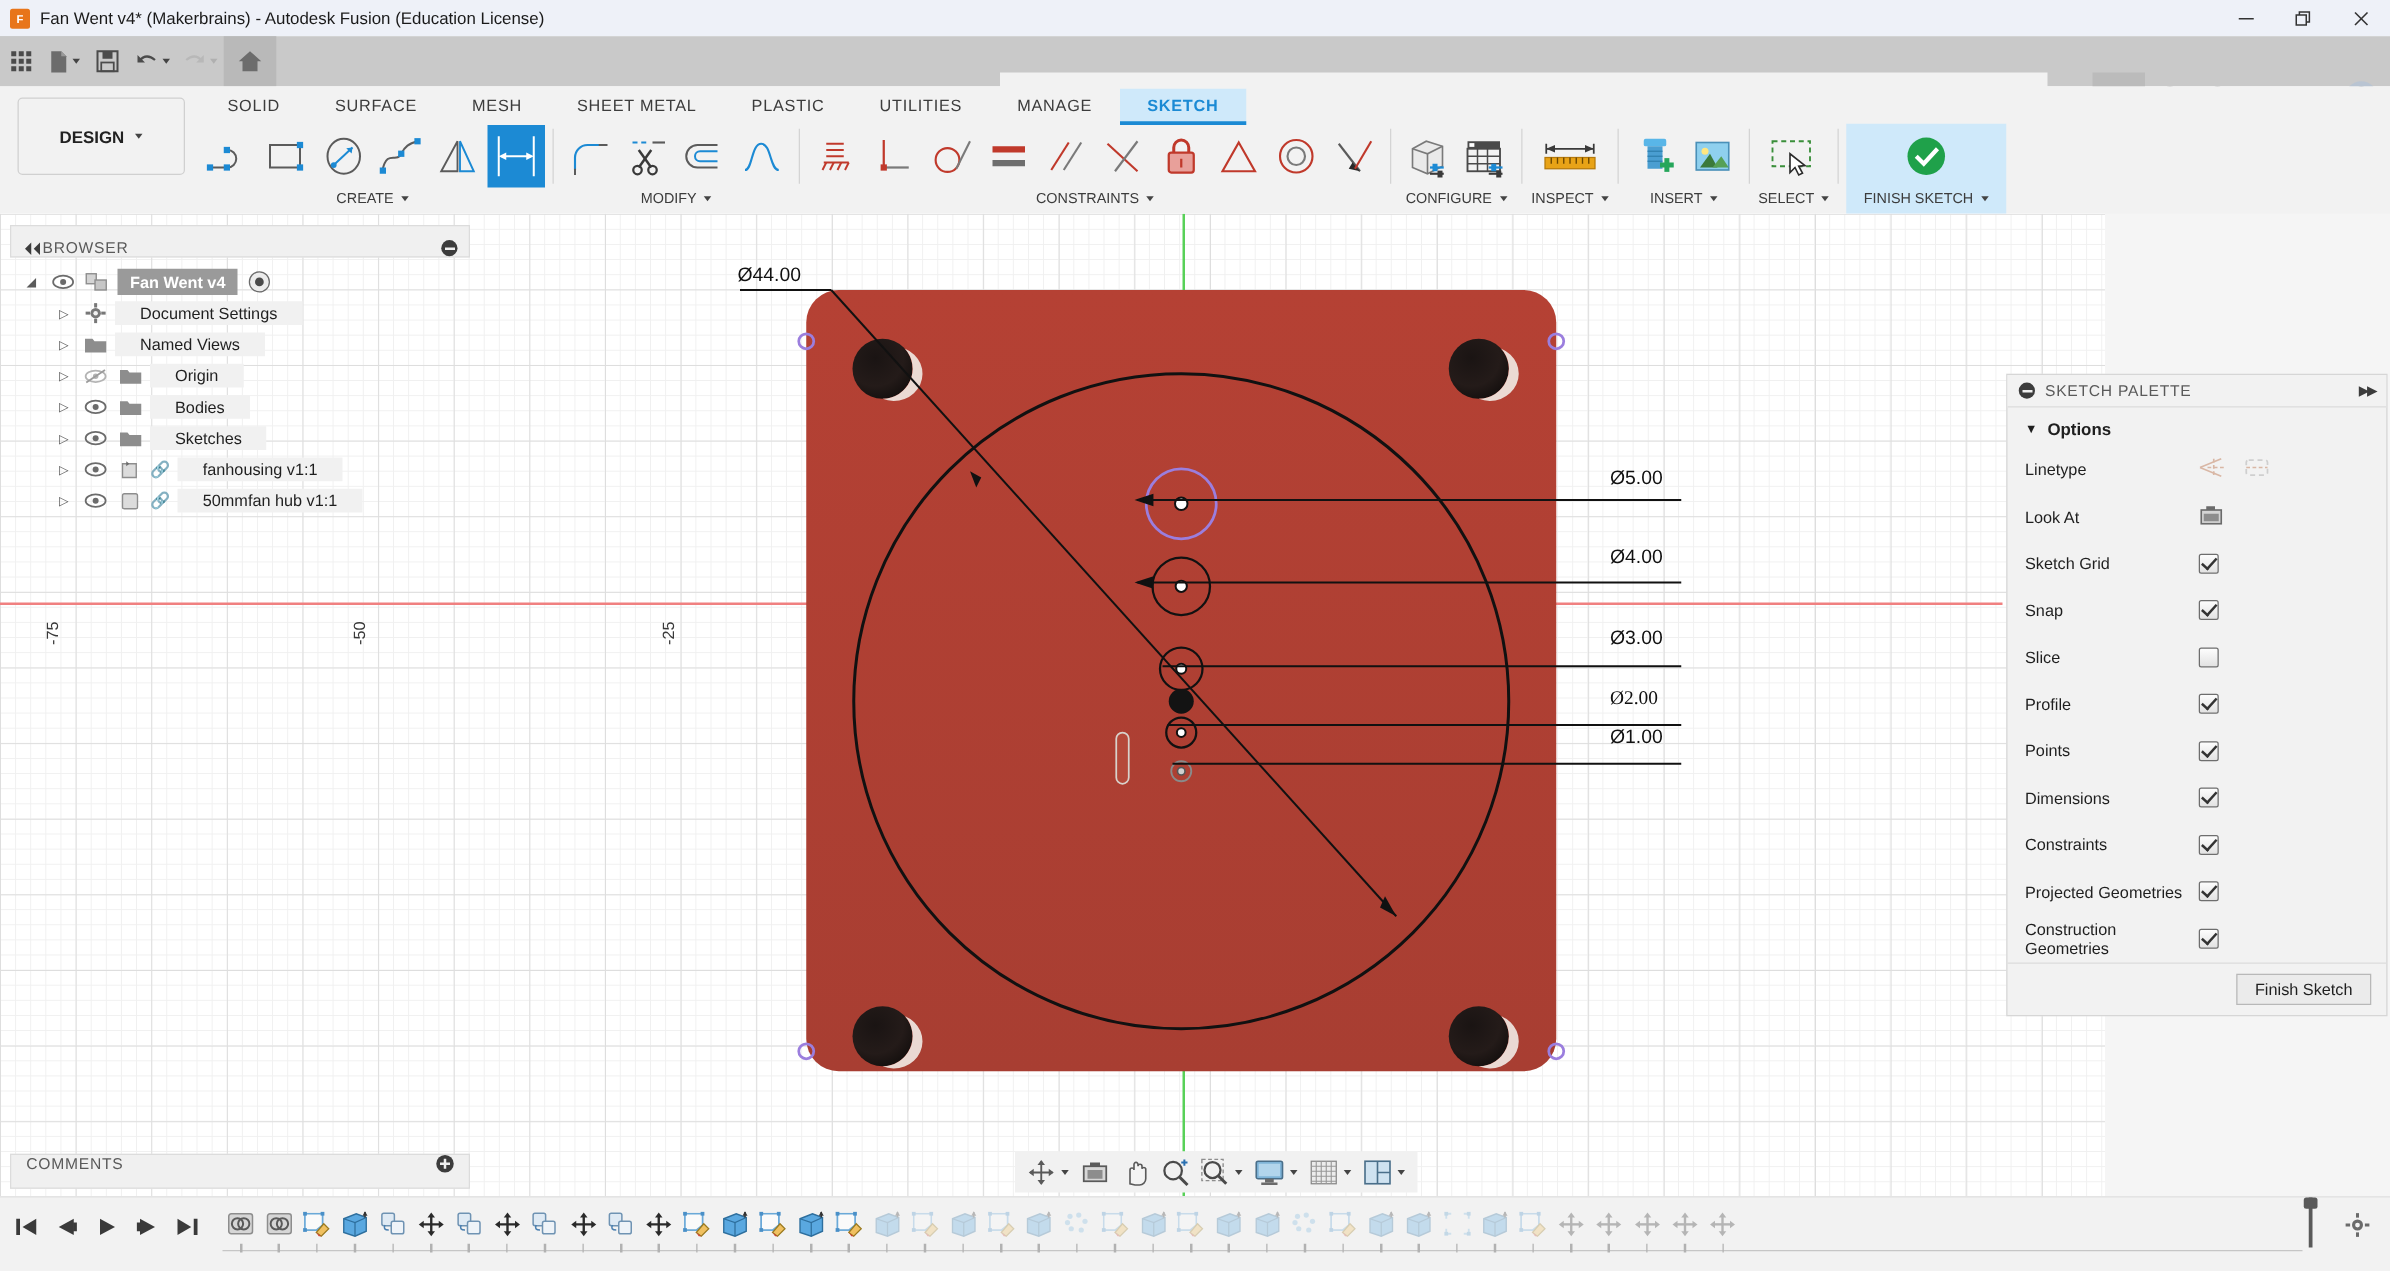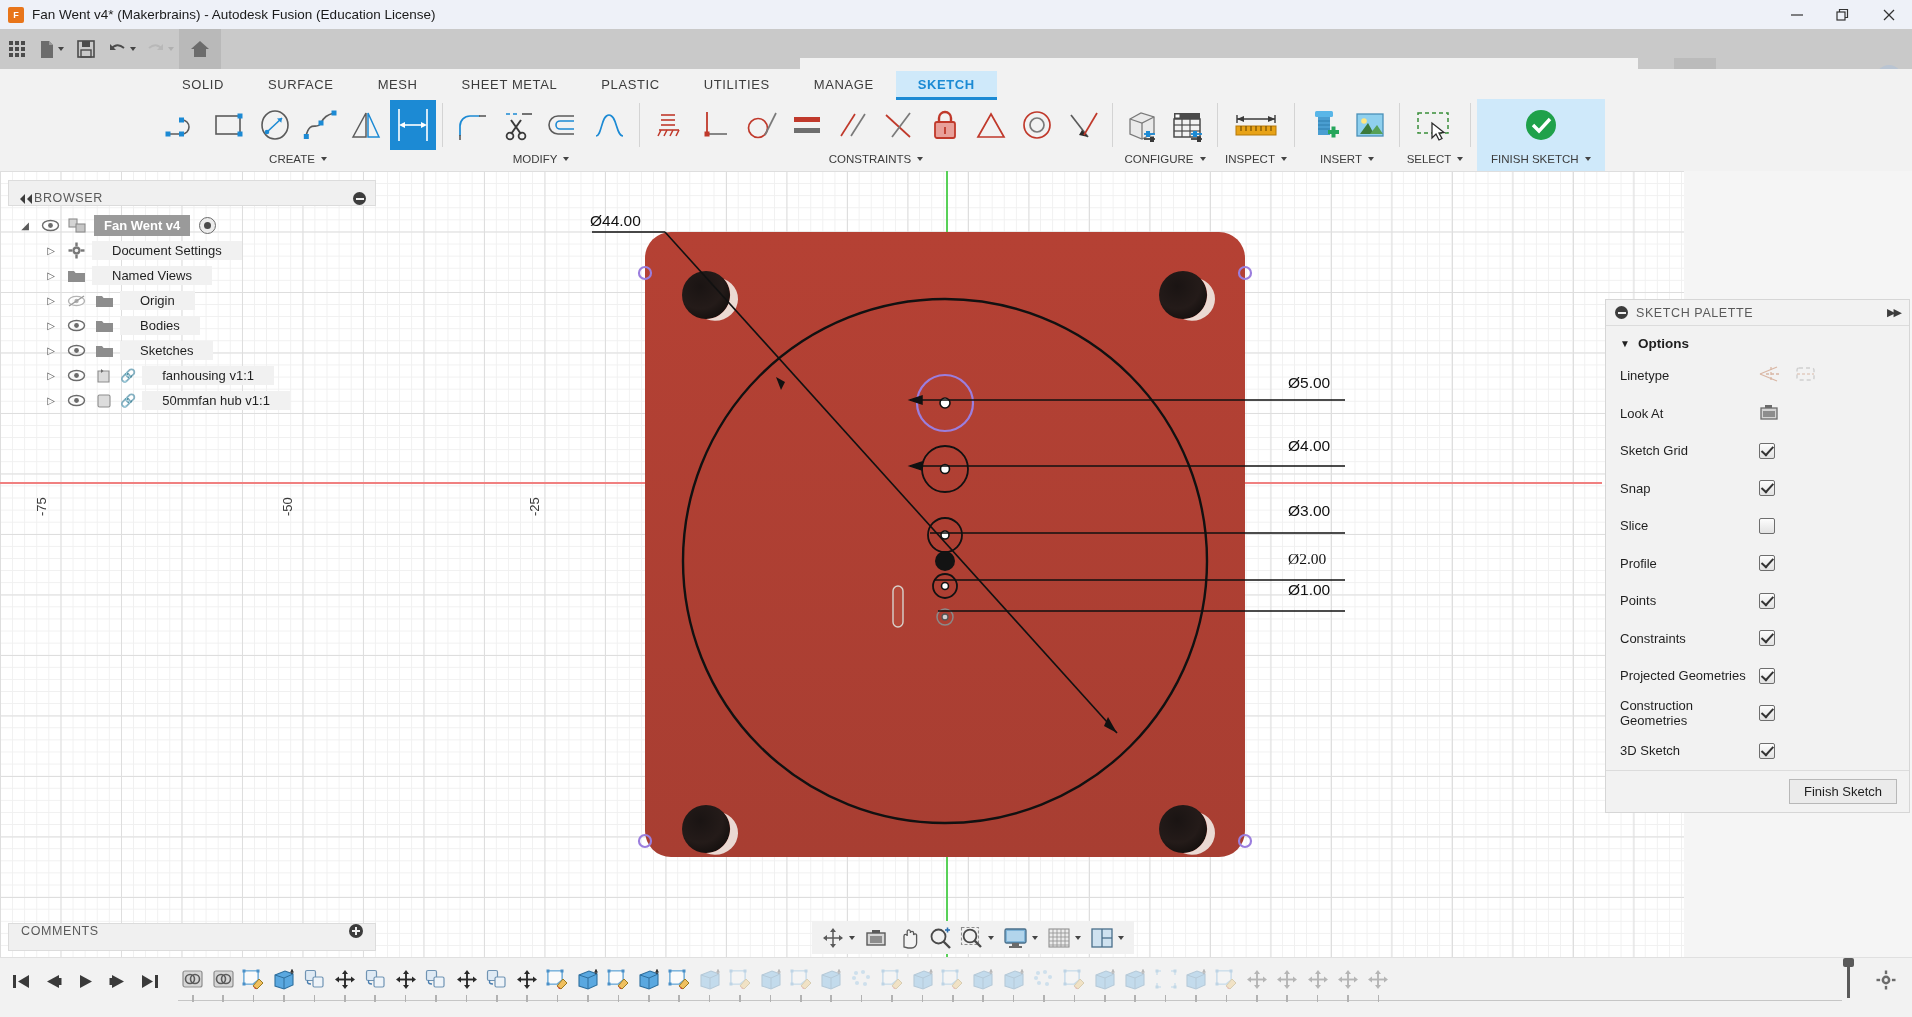--- a/index.html
+++ b/index.html
@@ -397,20 +397,24 @@
           <circle cx="10" cy="10" r="8.5" fill="#4b4b4b"></circle>
           <text x="10" y="14.5" font-size="11.5" font-family="Liberation Sans" fill="#fff" text-anchor="middle" font-weight="bold">?</text>
         </svg>
       </div>
       <div class="avatar-ic"></div>
     </div>
   </div>
 
   <div class="ribbon">
 
+    <div class="design-btn">
+      <span>DESIGN</span>
+      <span class="caret"></span>
+    </div>
 
     <div class="ribbon-tabs">
       <div class="rtab">SOLID</div>
       <div class="rtab">SURFACE</div>
       <div class="rtab">MESH</div>
       <div class="rtab">SHEET METAL</div>
       <div class="rtab">PLASTIC</div>
       <div class="rtab">UTILITIES</div>
       <div class="rtab">MANAGE</div>
       <div class="rtab active">SKETCH</div>
@@ -1068,20 +1072,26 @@
         </span>
     </div>
 
     <div class="prow">
       <span class="plabel">Points</span>
       <span class="pctl">
           <span class="chk on"></span>
         </span>
     </div>
 
+    <div class="prow">
+      <span class="plabel">Dimensions</span>
+      <span class="pctl">
+          <span class="chk on"></span>
+        </span>
+    </div>
 
     <div class="prow">
       <span class="plabel">Constraints</span>
       <span class="pctl">
           <span class="chk on"></span>
         </span>
     </div>
 
     <div class="prow">
       <span class="plabel">Projected Geometries</span>
@@ -1090,26 +1100,20 @@
         </span>
     </div>
 
     <div class="prow">
       <span class="plabel">Construction Geometries</span>
       <span class="pctl">
           <span class="chk on"></span>
         </span>
     </div>
 
-    <div class="prow">
-      <span class="plabel">3D Sketch</span>
-      <span class="pctl">
-          <span class="chk on"></span>
-        </span>
-    </div>
 
     <div class="palette-foot">
       <button class="finish-sketch-btn">Finish Sketch</button>
     </div>
   </div>
 
   <div class="comments">
     <span class="c-title">COMMENTS</span>
     <span class="plus-dot"></span>
   </div>

